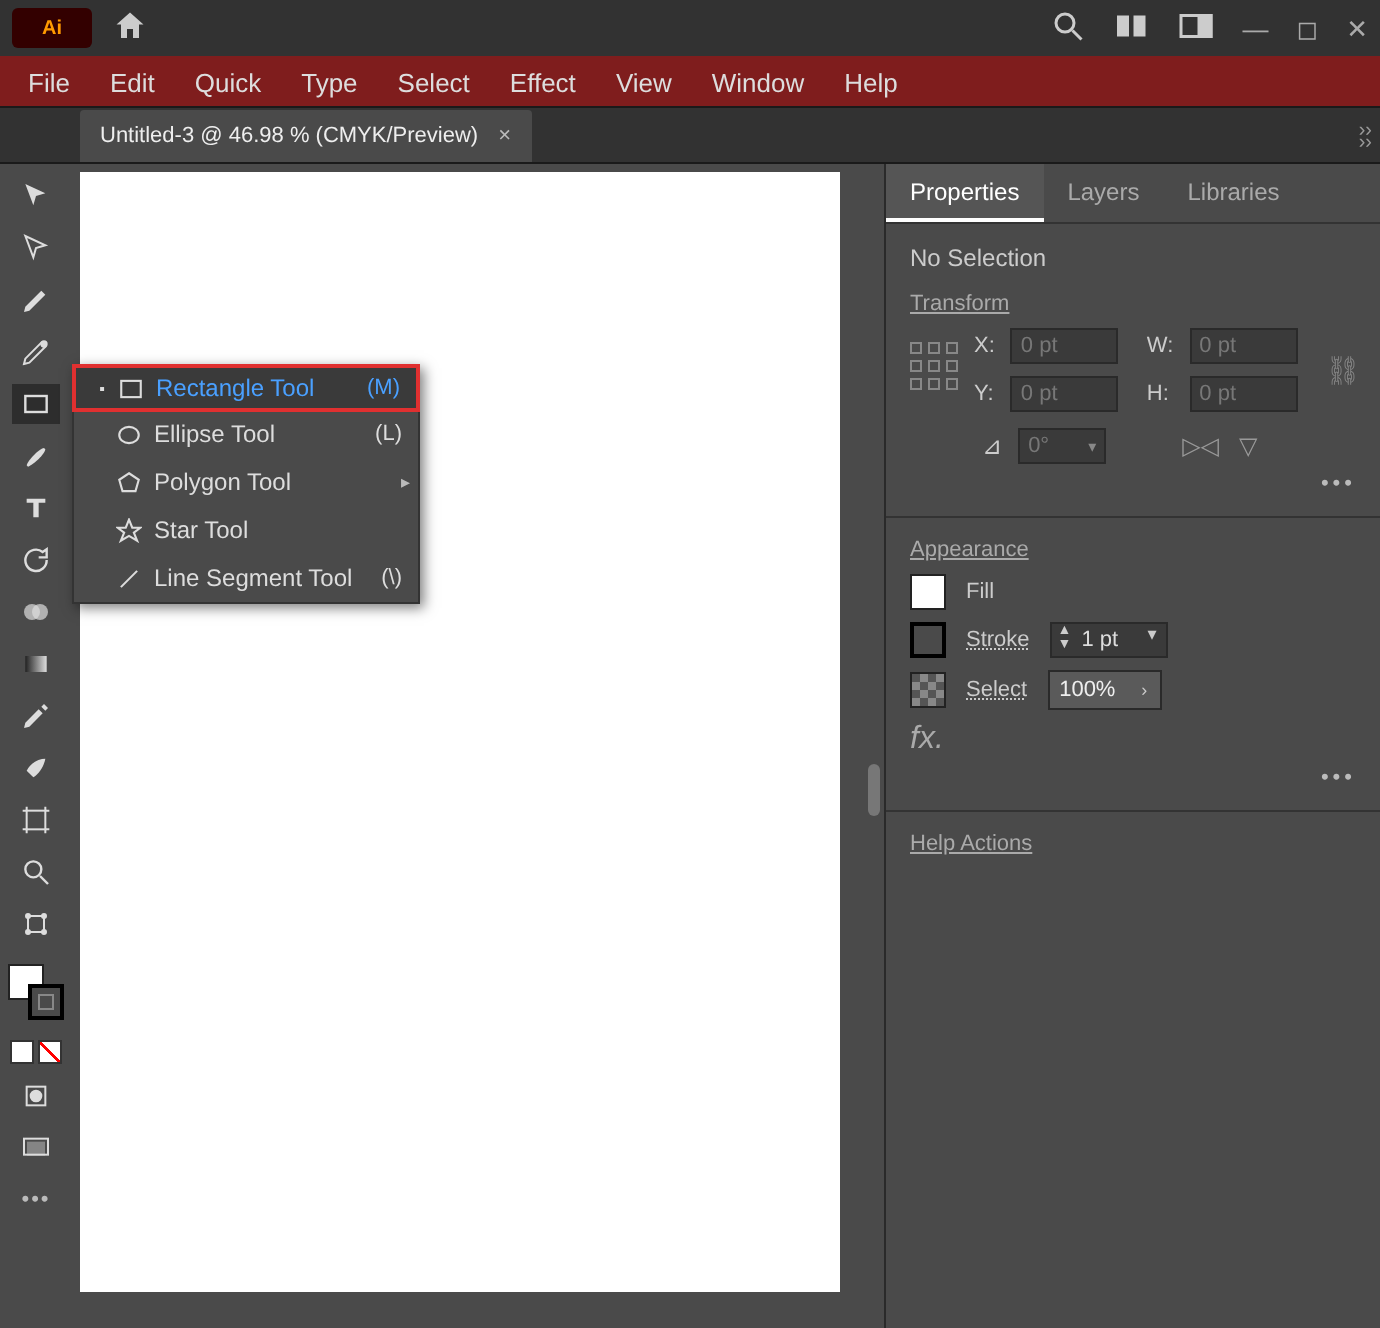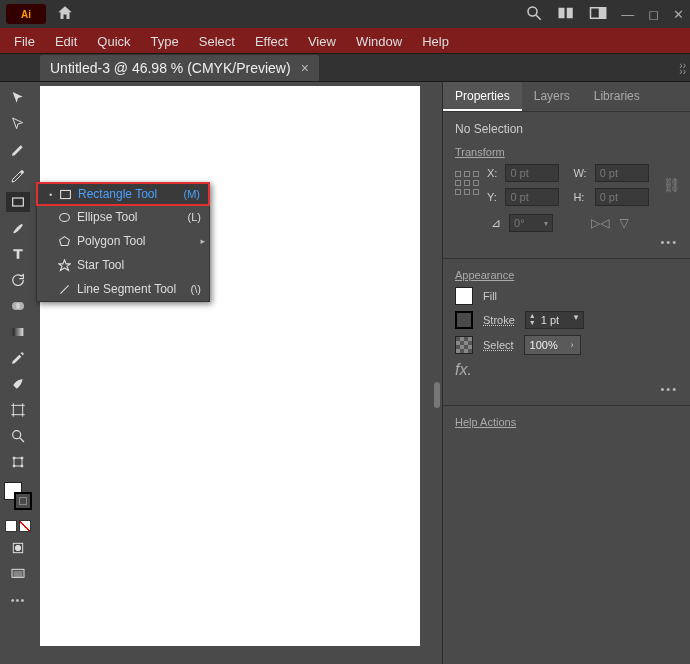--- a/index.html
+++ b/index.html
@@ -13,21 +13,21 @@
 .titlebar-right { display: flex; align-items: center; gap: 14px; }
 .win-btn { color: #aaa; cursor: pointer; font-size: 13px; }
 
 
 .menubar { height: 26px; background: #7f1d1d; display: flex; align-items: flex-end; padding: 0 4px; border-bottom: 1px solid #1a1a1a; }
 .menubar span { padding: 4px 10px; color: #ddd; font-size: 13px; cursor: pointer; }
 
 
 .tabbar { height: 28px; background: #323232; display: flex; align-items: flex-end; padding-left: 40px; border-bottom: 1px solid #1a1a1a; position: relative;}
 .chevright { position:absolute; right:4px; top:6px; color:#999; font-size:10px;}
-.tab { background: #4a4a4a; height: 26px; display: flex; align-items: center; padding: 0 10px; border-radius: 2px 2px 0 0; font-size: 14px; color: #eee; }
+.tab { background: #4a4a4a; height: 26px; display: flex; align-items: center; padding: 0 10px; border-radius: 2px 2px 0 0; font-size: 11px; color: #eee; }
 .tab .close { margin-left: 10px; color: #bbb; cursor: pointer; }
 
 
 .workspace { display: flex; height: calc(664px - 28px - 26px - 28px); }
 
 
 .toolbox { width: 36px; background: #4a4a4a; display: flex; flex-direction: column; align-items: center; padding-top: 6px; gap: 6px; }
 .tool { width: 24px; height: 20px; display:flex; align-items:center; justify-content:center; cursor:pointer; color:#ddd; }
 .tool svg { width: 16px; height: 16px; }
 .tool.selected { background: #2d2d2d; }

